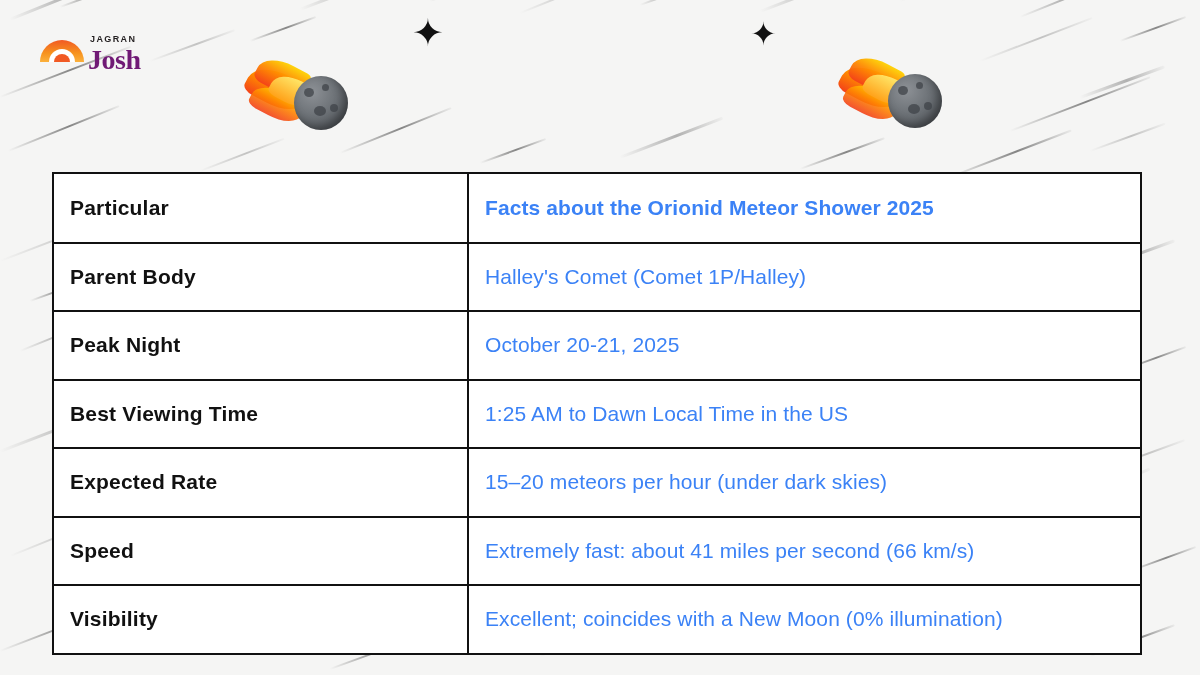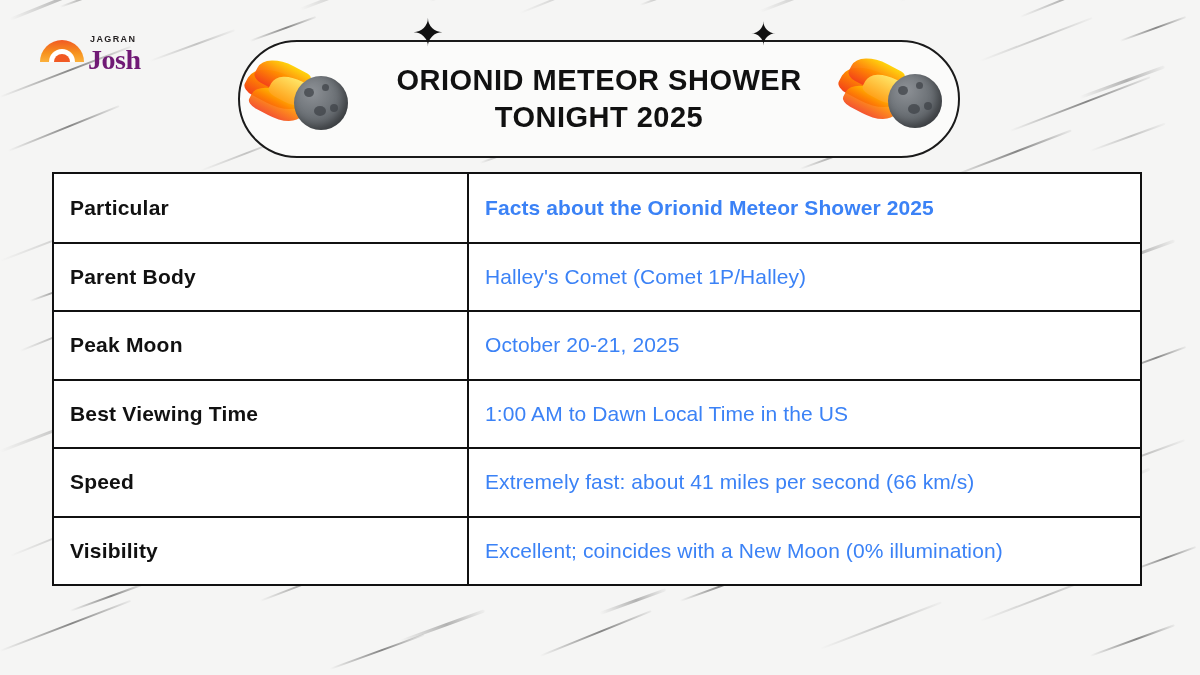--- a/index.html
+++ b/index.html
@@ -216,26 +216,20 @@
       <div class="streak" style="left: 180px; top: 470px; width: 70px; transform: rotate(-21deg);"></div>
       <div class="streak" style="left: 30px; top: 300px; width: 60px; transform: rotate(-20deg);"></div>
     </div>
 
   <div class="logo">
     <div class="logo-sun"></div>
     <div class="logo-jagran">JAGRAN</div>
     <div class="logo-josh">Josh</div>
   </div>
 
-  <div class="title-pill">
-    <div class="title-text">
-      <span>Orionid Meteor Shower</span>
-      <span class="title-line2">Tonight 2025</span>
-    </div>
-  </div>
 
   <div class="meteor left">
     <div class="flame">
       <span class="f1"></span>
         <span class="f2"></span>
         <span class="f3"></span>
         <span class="f4"></span>
     </div>
     <div class="rock">
         <i></i>
@@ -276,32 +270,40 @@
           <tr>
             <td class="col-a">
               <span class="cell">Parent Body</span>
             </td>
             <td class="col-b">
               <span class="cell">Halley's Comet (Comet 1P/Halley)</span>
             </td>
           </tr>
           <tr>
             <td class="col-a">
-              <span class="cell">Peak Moon</span>
+              <span class="cell">Peak Night</span>
             </td>
             <td class="col-b">
               <span class="cell">October 20-21, 2025</span>
             </td>
           </tr>
           <tr>
             <td class="col-a">
               <span class="cell">Best Viewing Time</span>
             </td>
             <td class="col-b">
-              <span class="cell">1:00 AM to Dawn Local Time in the US</span>
+              <span class="cell">1:25 AM to Dawn Local Time in the US</span>
+            </td>
+          </tr>
+          <tr>
+            <td class="col-a">
+              <span class="cell">Expected Rate</span>
+            </td>
+            <td class="col-b">
+              <span class="cell">15–20 meteors per hour (under dark skies)</span>
             </td>
           </tr>
           <tr>
             <td class="col-a">
               <span class="cell">Speed</span>
             </td>
             <td class="col-b">
               <span class="cell">Extremely fast: about 41 miles per second (66 km/s)</span>
             </td>
           </tr>

